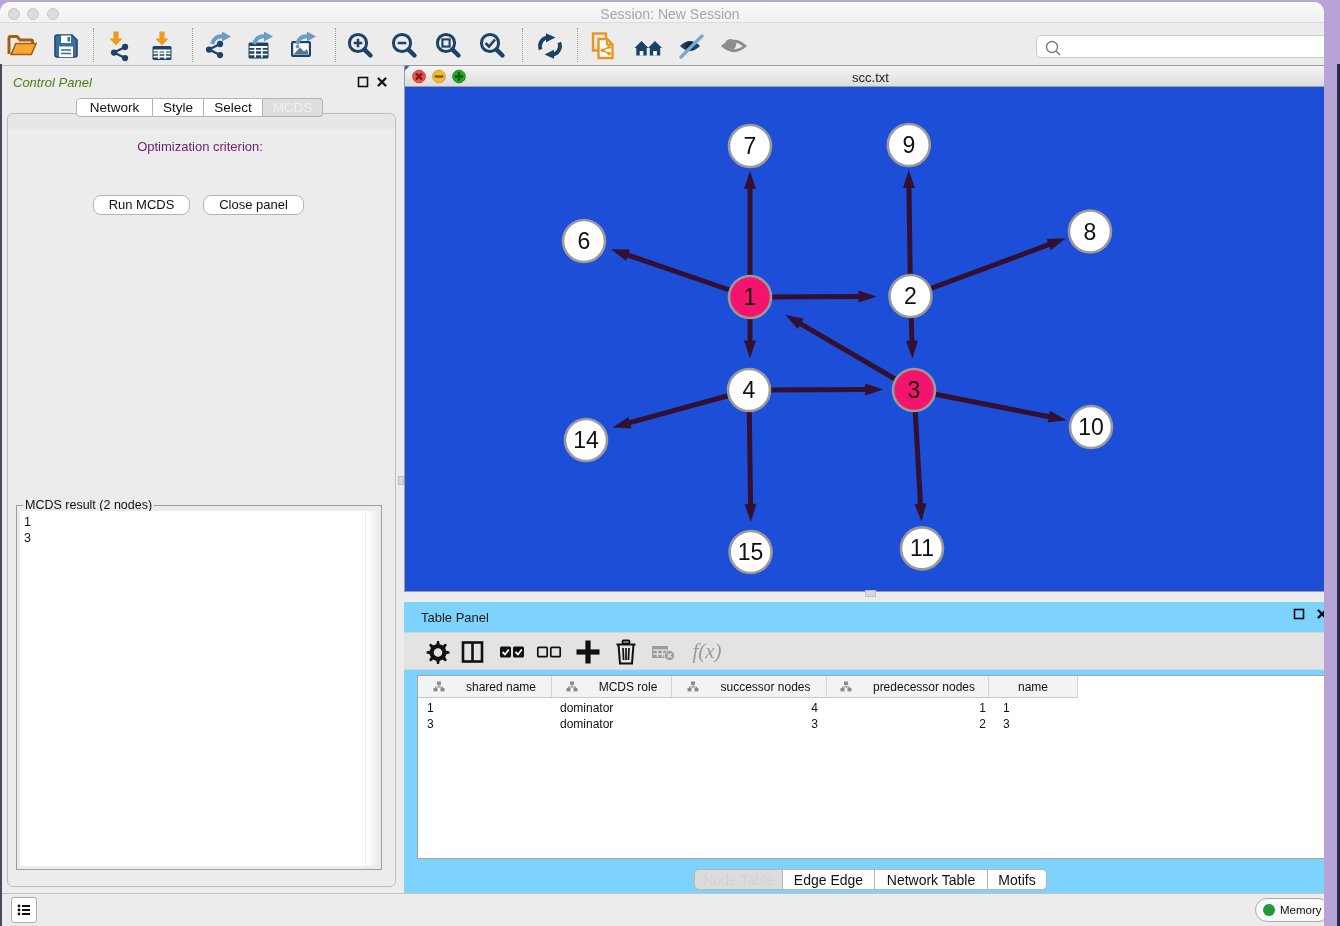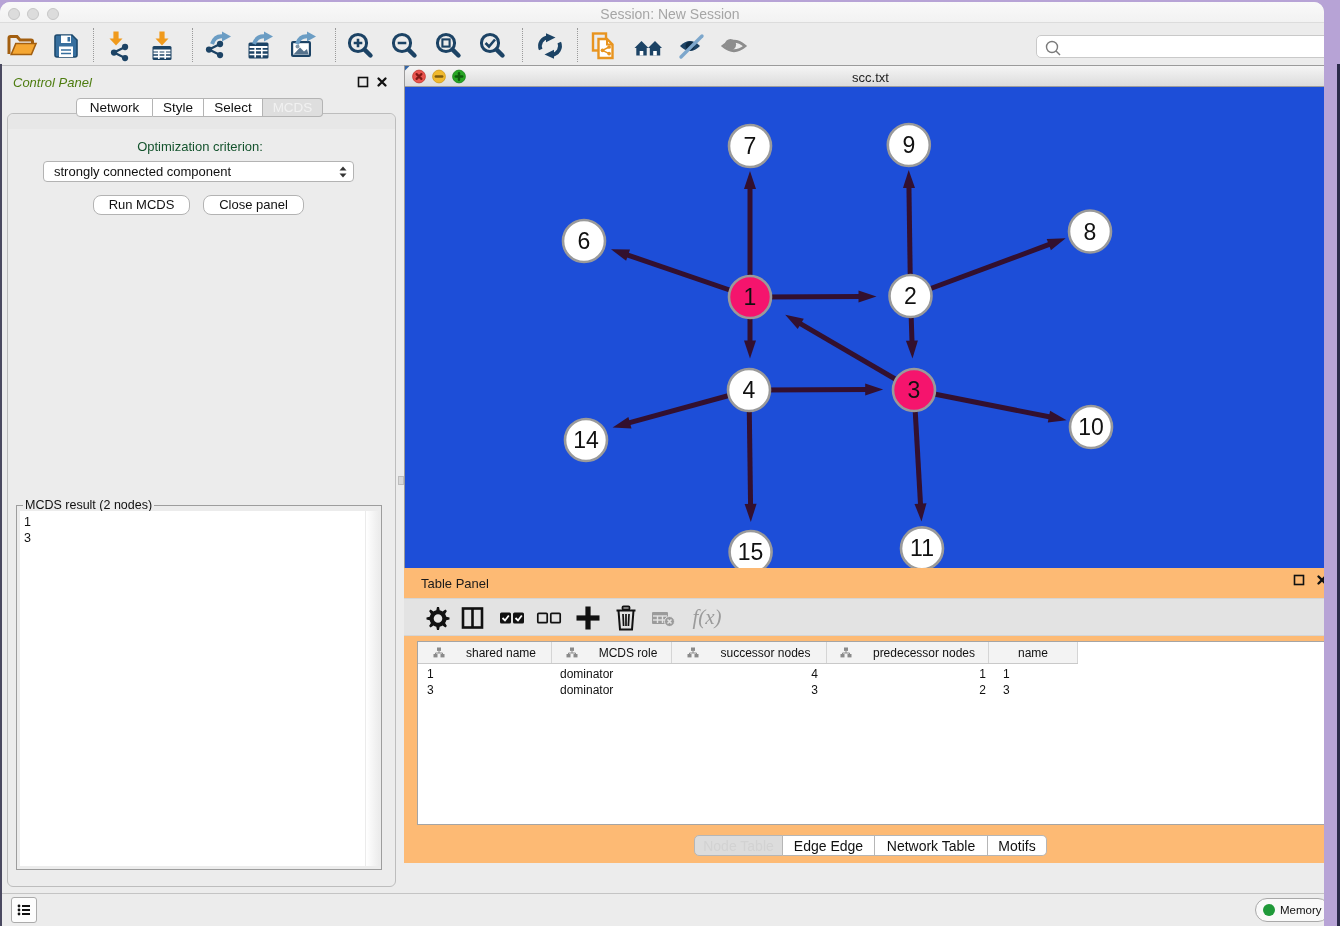--- a/index.html
+++ b/index.html
@@ -26,21 +26,21 @@
   
   #cp-title { position:absolute; left:13px; top:73px; font-size:13px; color:#4d7c0f;font-style:italic; }
   #cp-box { position:absolute; left:7px; top:111px; width:389px; height:774px;
             border:1px solid #bdbdbd; border-radius:6px; background:#ececec; }
   #cp-box-top { position:absolute; left:8px; top:112px; width:387px; height:15px;
             background:#e7e7e7; border-radius:6px 6px 0 0;}
   .tab { position:absolute; top:96px; height:19px; font-size:13.5px; color:#111;
          background:#fff; border:1px solid #b4b4b4; text-align:center; line-height:18px; }
   
   #optlabel { position:absolute; left:0; top:137px; width:400px; text-align:center;
-              font-size:13px; color:#14532d; }
+              font-size:13px; color:#701a75; }
   #optsel { position:absolute; left:43px; top:159px; width:311px; height:21px;
             background:#fff; border:1px solid #b3b3b3; border-radius:4px;
             font-size:13px; color:#111; line-height:19px; padding-left:10px; }
   .btn { position:absolute; top:193px; height:20px; background:#fff;
          border:1px solid #b3b3b3; border-radius:8px; font-size:13px; color:#111;
          text-align:center; line-height:18px; }
   
   #fieldset { position:absolute; left:16px; top:503px; width:366px; height:365px;
               border:1px solid #9d9d9d; }
   #legend { position:absolute; left:23px; top:496px; background:#ececec;
@@ -62,21 +62,21 @@
   #nettitle { position:absolute; left:0; top:0; width:931px; height:21px;
               background:linear-gradient(#f5f5f5,#dcdcdc); border-bottom:1px solid #9d9d9d; }
   #netname { position:absolute; left:0; top:4px; width:931px; text-align:center;
              font-size:13px; color:#1d1d1d; }
 
   
   #hhandle { position:absolute; left:865px; top:588px; width:11px; height:7px;
              background:#d8d8d8; border:1px solid #c0c0c0; }
 
   
-  #tp { position:absolute; left:404px; top:566px; width:936px; height:295px; background:#fdba74; }
+  #tp { position:absolute; left:404px; top:600px; width:936px; height:295px; background:#7dd3fc; }
   #tp-title { position:absolute; left:17px; top:8px; font-size:13px; color:#1a1a1a; }
   #tp-toolbar { position:absolute; left:0px; top:30px; width:936px; height:38px;
                 background:#e3e3e3; border-top:1px solid #d5d5d5; border-bottom:1px solid #d5d5d5;}
   #tbl { position:absolute; left:13px; top:73px; width:913px; height:184px;
          background:#fff; border:1px solid #a5a5a5; }
   .th { position:absolute; top:0px; height:21px; background:#f3f3f3;
         border-right:1px solid #d5d5d5; font-size:12px; color:#111;
         display:flex; align-items:center; justify-content:center; gap:21px; }
   #thline { position:absolute; left:0; top:21px; width:660px; height:1px; background:#c9c9c9; }
   .td { position:absolute; font-size:12px; color:#111; height:16px; line-height:16px;}
@@ -234,26 +234,20 @@
     <rect x="1.5" y="2.5" width="9" height="9" fill="none" stroke="#111" stroke-width="1.6"></rect>
     <path d="M21.5 3.5 L28.5 10.5 M28.5 3.5 L21.5 10.5" stroke="#111" stroke-width="2.3" stroke-linecap="round"></path>
   </svg>
   <div id="cp-box"></div>
   <div id="cp-box-top"></div>
   <div class="tab" style="left:76px;width:77px;border-radius:4px 0 0 4px;">Network</div>
   <div class="tab" style="left:153px;width:51px;border-left:none;">Style</div>
   <div class="tab" style="left:204px;width:59px;border-left:none;">Select</div>
   <div class="tab" style="left:263px;width:60px;border-left:none;border-radius:0 4px 4px 0;background:#dedede;color:#f1f1f1;">MCDS</div>
   <div id="optlabel">Optimization criterion:</div>
-  <div id="optsel">strongly connected component
-    <svg width="12" height="16" style="position:absolute;right:4px;top:2px" viewBox="0 0 12 16">
-      <path d="M2.5 6.5 L6 2.5 L9.5 6.5 Z" fill="#333"></path>
-      <path d="M2.5 9.5 L6 13.5 L9.5 9.5 Z" fill="#333"></path>
-    </svg>
-  </div>
   <div class="btn" style="left:93px;width:97px;">Run MCDS</div>
   <div class="btn" style="left:203px;width:101px;">Close panel</div>
   <div id="fieldset"></div>
   <div id="legend">MCDS result (2 nodes)</div>
   <div id="resultarea">1<br>3</div>
   <div id="resultscroll"></div>
 
   <div id="vsplit"></div>
   <div id="vhandle"></div>
 

